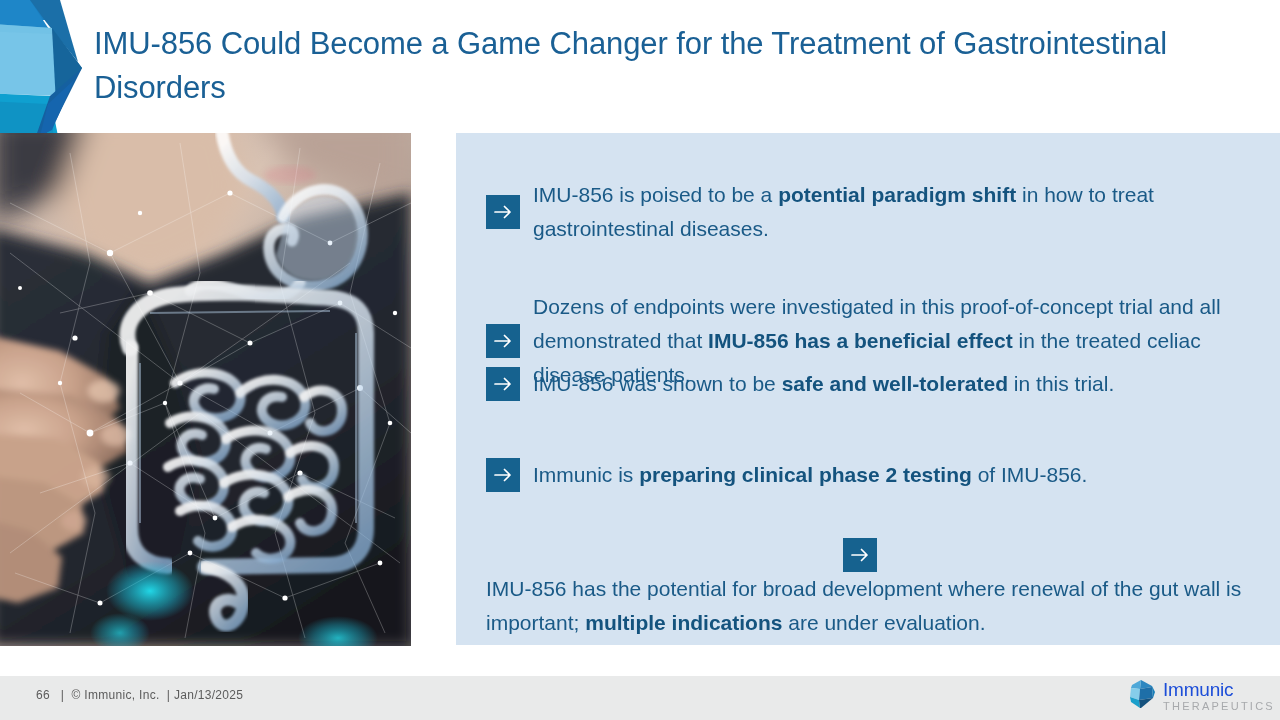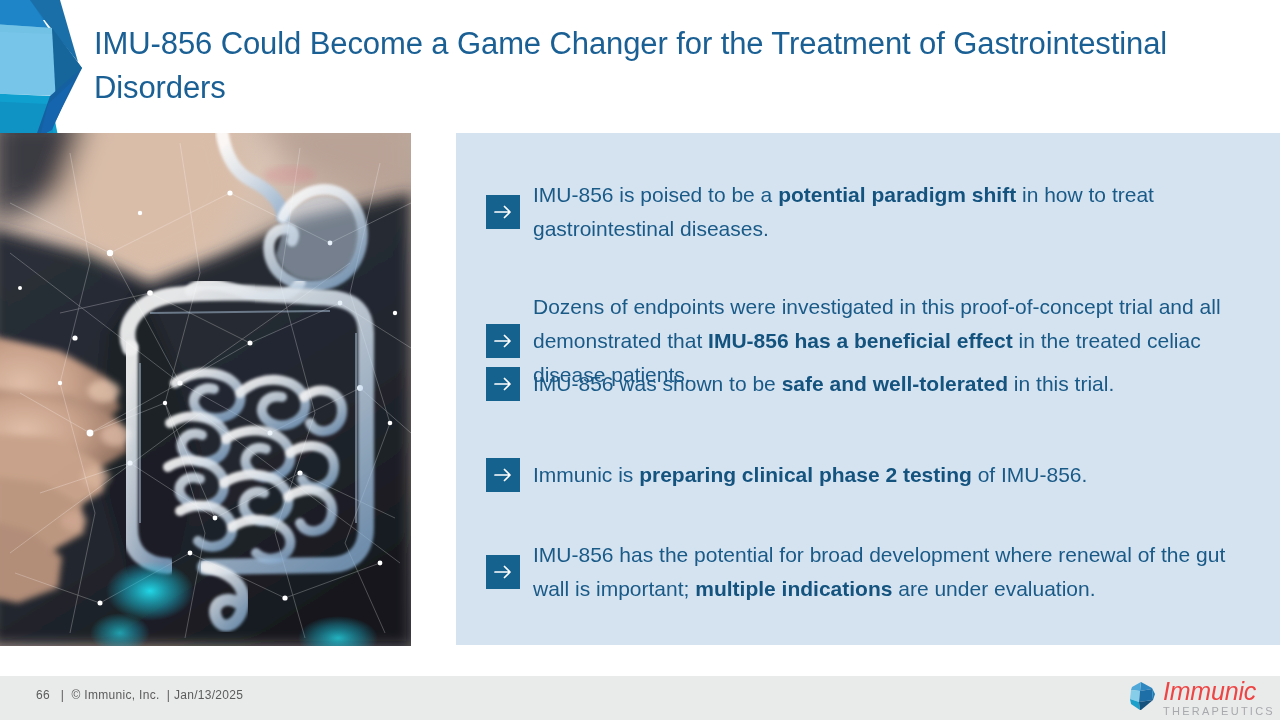--- a/index.html
+++ b/index.html
@@ -63,23 +63,22 @@
     font-size:12px; color:#5C5C5C; letter-spacing:0.3px;
     white-space:pre;
   }
   #footer-logo {
     position:absolute; left:1128px; top:679px;
     display:flex; align-items:center; gap:7px;
   }
   #footer-logo .logo-mark { flex:0 0 auto; }
   .logo-words { display:flex; flex-direction:column; line-height:1; }
   .logo-name {
-    font-size:25px; color:#ef4444; font-weight:400;
+    font-size:19px; color:#1d4ed8; font-weight:400;
     letter-spacing:-0.2px;
-    font-style:italic;
   }
   .logo-sub {
     font-size:11px; color:#A7A9AC; letter-spacing:2.25px;
     margin-top:2px; font-weight:400;
   }
 </style>
 </head>
 <body>
 
 <div id="deco-diamond">
@@ -300,21 +299,21 @@
 
   <div class="bullet-row" style="left:30px; top:325px; width:730px;">
     <span class="bullet-icon">
       <svg width="22" height="22" viewBox="0 0 22 22">
         <path d="M3 11 H18 M12.5 5.5 L18 11 L12.5 16.5" stroke="#ffffff" stroke-width="1.7" fill="none" stroke-linecap="round" stroke-linejoin="round"></path>
       </svg>
     </span>
     <span class="bullet-text"><span>Immunic is </span><b>preparing clinical phase 2 testing</b><span> of IMU-856.</span></span>
   </div>
 
-  <div class="bullet-row" style="left:30px; top:405px; width:760px;">
+  <div class="bullet-row" style="left:30px; top:405px; width:760px;flex-direction:column;">
     <span class="bullet-icon">
       <svg width="22" height="22" viewBox="0 0 22 22">
         <path d="M3 11 H18 M12.5 5.5 L18 11 L12.5 16.5" stroke="#ffffff" stroke-width="1.7" fill="none" stroke-linecap="round" stroke-linejoin="round"></path>
       </svg>
     </span>
     <span class="bullet-text"><span>IMU-856 has the potential for broad development where renewal of the gut wall is important; </span><b>multiple indications</b><span> are under evaluation.</span></span>
   </div>
 
 </div>
 

